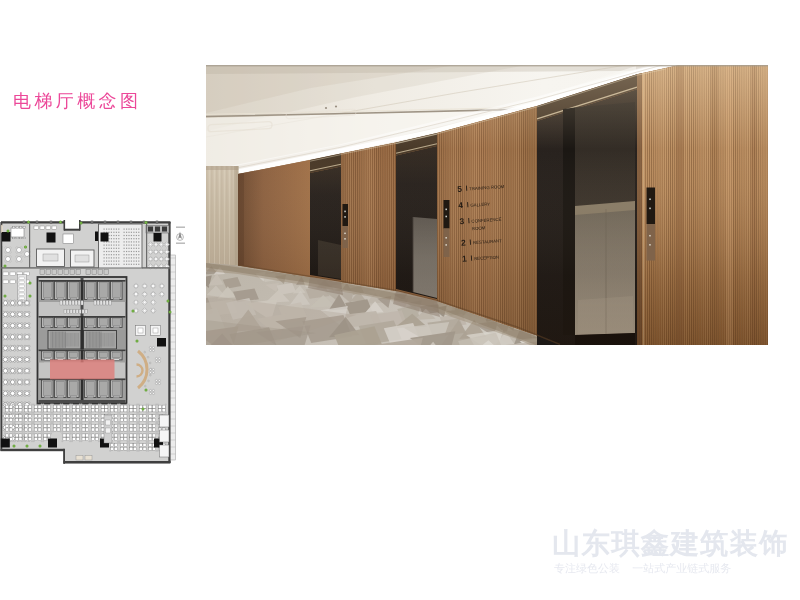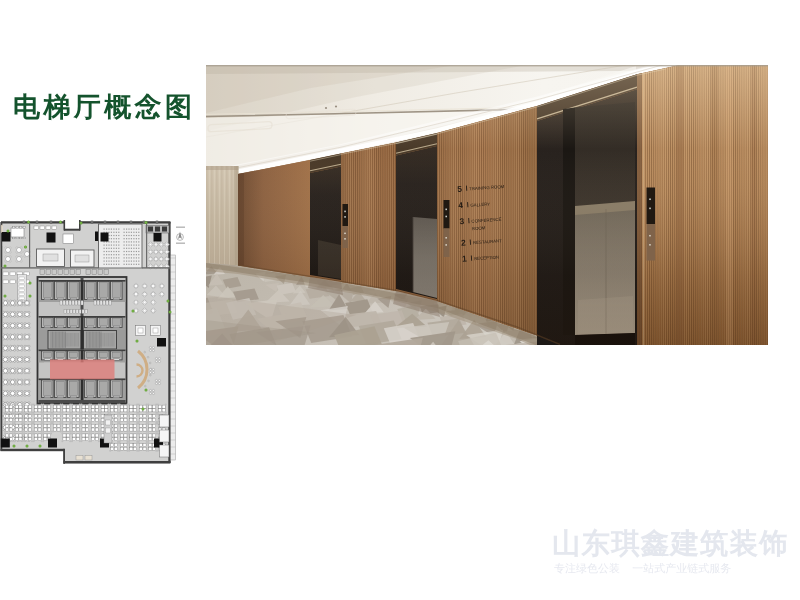--- a/index.html
+++ b/index.html
@@ -1,16 +1,16 @@
 <!DOCTYPE html>
 <html><head><meta charset="utf-8">
 <style>
 html,body{margin:0;padding:0;}
 body{width:800px;height:600px;background:#ffffff;overflow:hidden;position:relative;font-family:"Liberation Sans",sans-serif;}
-.title{position:absolute;left:13px;top:89px;font-size:27px;color:#14532d;letter-spacing:3.4px;font-weight:700;}
+.title{position:absolute;left:13px;top:89px;font-size:18px;color:#ec4899;letter-spacing:3.4px;font-weight:400;}
 .wm1{position:absolute;left:552px;top:525px;font-size:28.5px;font-weight:bold;color:#e4e7ee;letter-spacing:1.1px;white-space:nowrap;}
 .wm2{position:absolute;left:554px;top:561px;font-size:11px;color:#e7e9f0;letter-spacing:0px;white-space:nowrap;}
 </style></head>
 <body>
 
 <div class="title">电梯厅概念图</div>
 
 <svg width="186" height="248" viewBox="0 0 186 248" style="position:absolute;left:0px;top:219px">
 
 <path d="M1,3 H170 V244 H64 V231 H1 Z" fill="#d1d1d0" stroke="#5a5a5a" stroke-width="0.6"></path>

